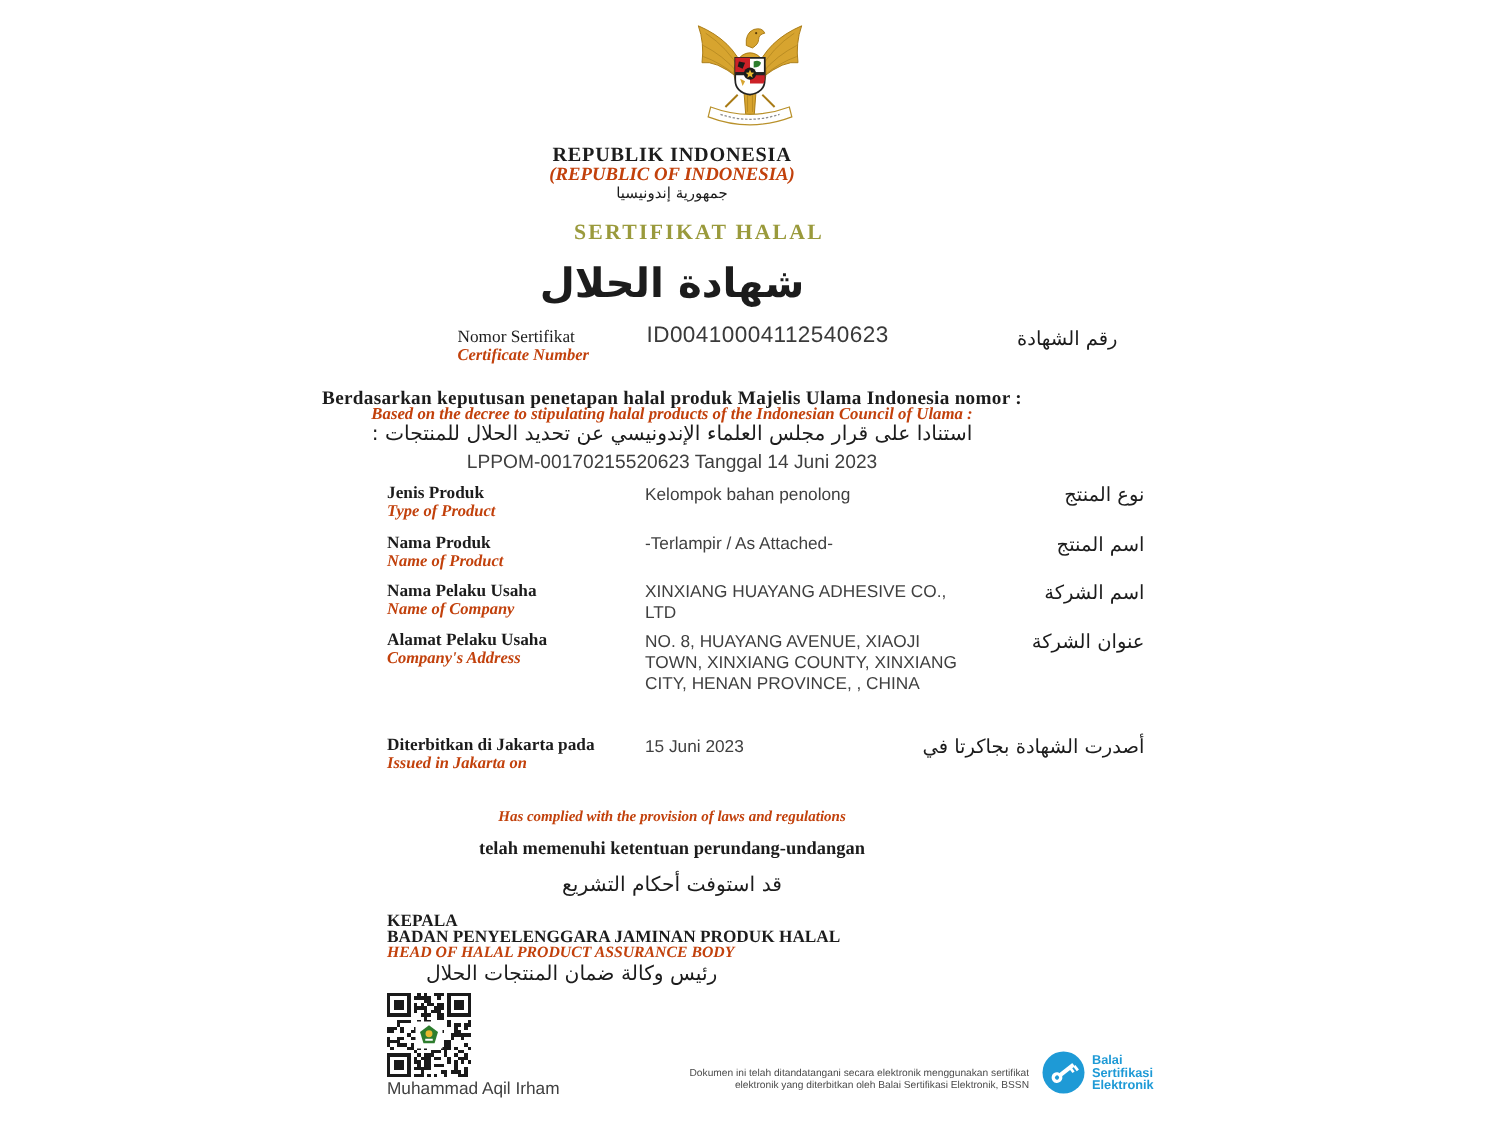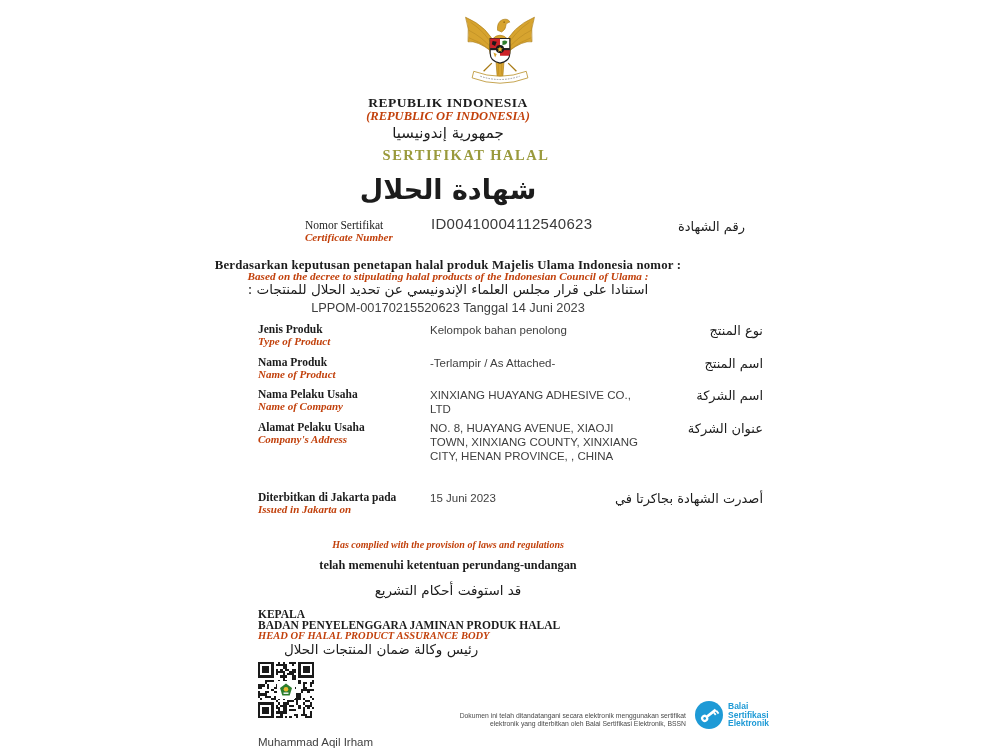--- a/index.html
+++ b/index.html
@@ -11,21 +11,21 @@
   .abs{position:absolute;}
   .ctr{left:0;width:896px;text-align:center;}
   .sans{font-family:"Liberation Sans","DejaVu Sans",sans-serif;}
   .green{color:#c2410c;font-style:italic;font-weight:bold;}
   .olive{color:#9a9a3c;}
   .ar{font-family:"DejaVu Sans",sans-serif;direction:rtl;}
 
   
   .h-republic{top:95px;font-size:13.5px;font-weight:bold;letter-spacing:.5px;}
   .h-republic-en{top:109px;font-size:12.5px;}
-  .h-republic-ar{top:124px;font-size:15px;}
+  .h-republic-ar{top:124px;font-size:10px;}
   .h-cert{top:147px;font-size:14.5px;letter-spacing:1.5px;font-weight:bold;padding-left:18px;}
   .h-cert-en{top:162px;font-size:11.5px;}
   .h-cert-ar{top:174px;font-size:27px;font-weight:bold;}
 
   
   .cn-label{top:219px;left:305px;font-size:11.5px;line-height:12px;}
   .cn-label .green{font-size:11px;}
   .cn-value{top:215px;left:431px;font-size:15px;letter-spacing:.3px;color:#3a3a3a;}
   .cn-ar{top:219px;left:595px;width:150px;text-align:right;font-size:13px;}
 
@@ -46,21 +46,21 @@
   .c1{top:558px;font-size:12.3px;font-weight:bold;}
   .c2{top:539px;font-size:10px;}
   .c3{top:582px;font-size:13.5px;}
 
   
   .s-block{top:609px;left:258px;font-size:11.5px;line-height:10.5px;font-weight:bold;}
   .s-en{font-size:10.5px;}
   .s-ar{top:641px;left:258px;font-size:13.5px;margin-left:26px;}
   .qr-wrap{top:662px;left:258px;width:56px;height:56px;}
   .qr-logo{position:absolute;left:19px;top:19px;width:18px;height:18px;background:#ffffff;display:flex;align-items:center;justify-content:center;}
-  .s-name{top:720px;left:258px;font-size:11.5px;color:#3f3f3f;margin-top:16px;}
+  .s-name{top:720px;left:258px;font-size:11.5px;color:#3f3f3f;}
 
   
   .disc{top:712px;left:440px;width:246px;text-align:right;font-size:6.8px;line-height:8px;color:#4a4a4a;}
   .bse{top:700px;left:694px;display:flex;align-items:center;gap:4px;}
   .bse-text{color:#1e9ad6;font-size:8.5px;line-height:8.5px;font-weight:bold;}
   .emblem{top:8px;left:459px;width:82px;height:84px;}
 </style>
 </head>
 <body>
 

